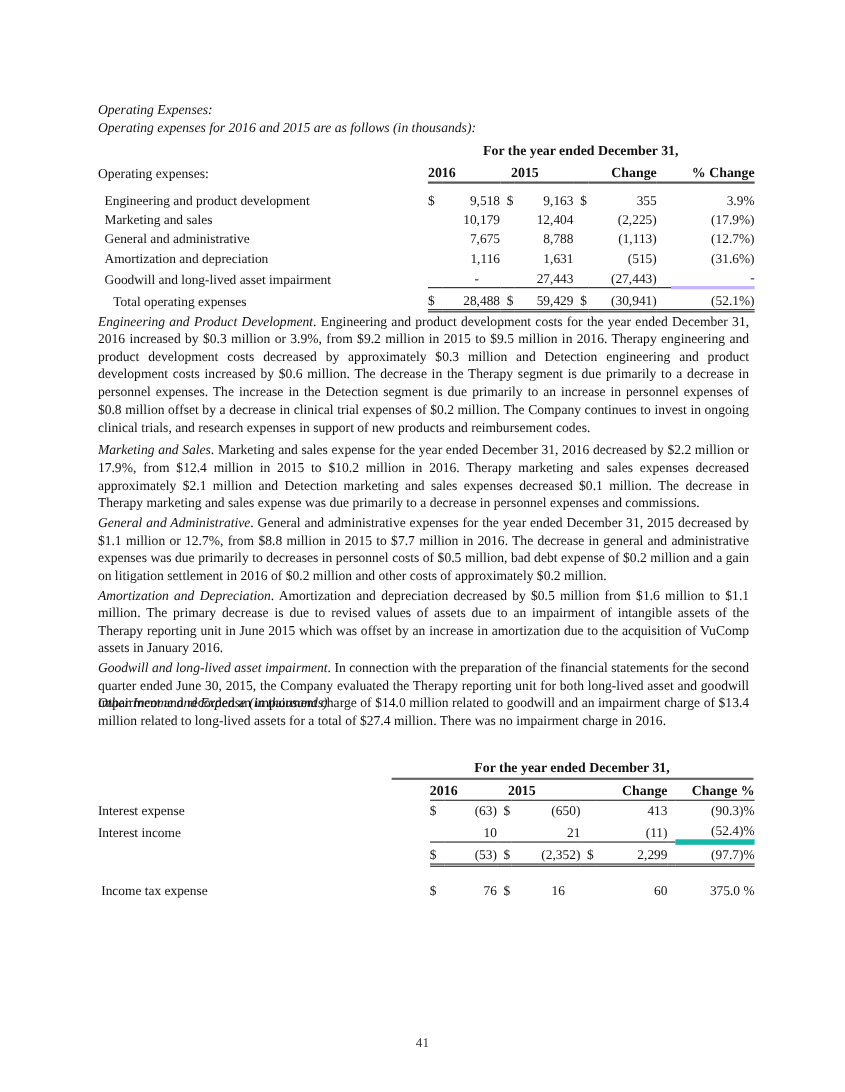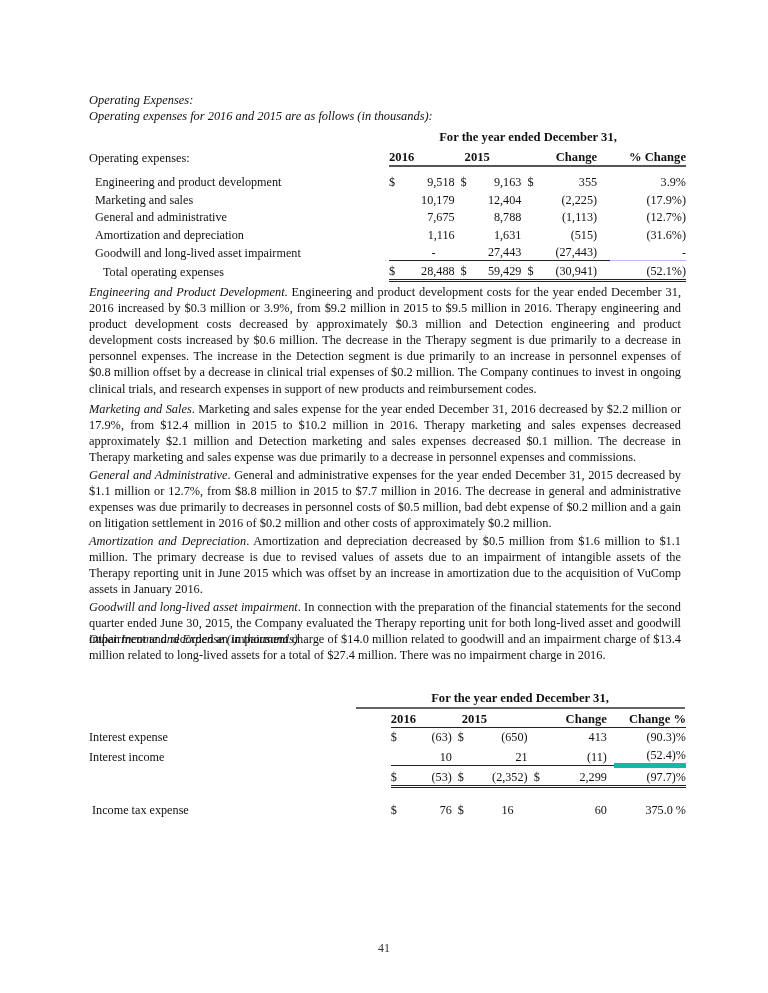--- a/index.html
+++ b/index.html
@@ -116,21 +116,21 @@
   <tbody>
       <tr>
     <td style="padding-left:14px;">Total operating expenses</td>
     <td class="cur" style="border-top:1px solid #222;border-bottom:3px double #222;">$</td>
     <td class="num" style="border-top:1px solid #222;border-bottom:3px double #222;">28,488</td>
     <td class="cur" style="border-top:1px solid #222;border-bottom:3px double #222;padding-left:6px;">$</td>
     <td class="num" style="border-top:1px solid #222;border-bottom:3px double #222;">59,429</td>
     <td class="cur" style="border-top:1px solid #222;border-bottom:3px double #222;padding-left:6px;">$</td>
     <td class="num" style="border-top:1px solid #222;border-bottom:3px double #222;">(30,941)</td>
     <td style="border-top:1px solid #222;border-bottom:3px double #222;"></td>
-    <td class="num" style="border-top:1px solid #c4b5fd;border-bottom:3px double #222;">(52.1%)</td>
+    <td class="num" style="border-top:3px solid #c4b5fd;border-bottom:3px double #222;">(52.1%)</td>
   </tr>
 </tbody>
   </table>
 
 <div class="para" style="top:284px;">
   <span class="lead">Engineering and Product Development</span><span>. Engineering and product development costs for the year ended December 31, 2016 increased by $0.3 million or 3.9%, from $9.2 million in 2015 to $9.5 million in 2016. Therapy engineering and product development costs decreased by approximately $0.3 million and Detection engineering and product development costs increased by $0.6 million. The decrease in the Therapy segment is due primarily to a decrease in personnel expenses. The increase in the Detection segment is due primarily to an increase in personnel expenses of $0.8 million offset by a decrease in clinical trial expenses of $0.2 million. The Company continues to invest in ongoing clinical trials, and research expenses in support of new products and reimbursement codes.</span>
 </div>
 <div class="para" style="top:401px;">
   <span class="lead">Marketing and Sales</span><span>. Marketing and sales expense for the year ended December 31, 2016 decreased by $2.2 million or 17.9%, from $12.4 million in 2015 to $10.2 million in 2016. Therapy marketing and sales expenses decreased approximately $2.1 million and Detection marketing and sales expenses decreased $0.1 million. The decrease in Therapy marketing and sales expense was due primarily to a decrease in personnel expenses and commissions.</span>
 </div>

